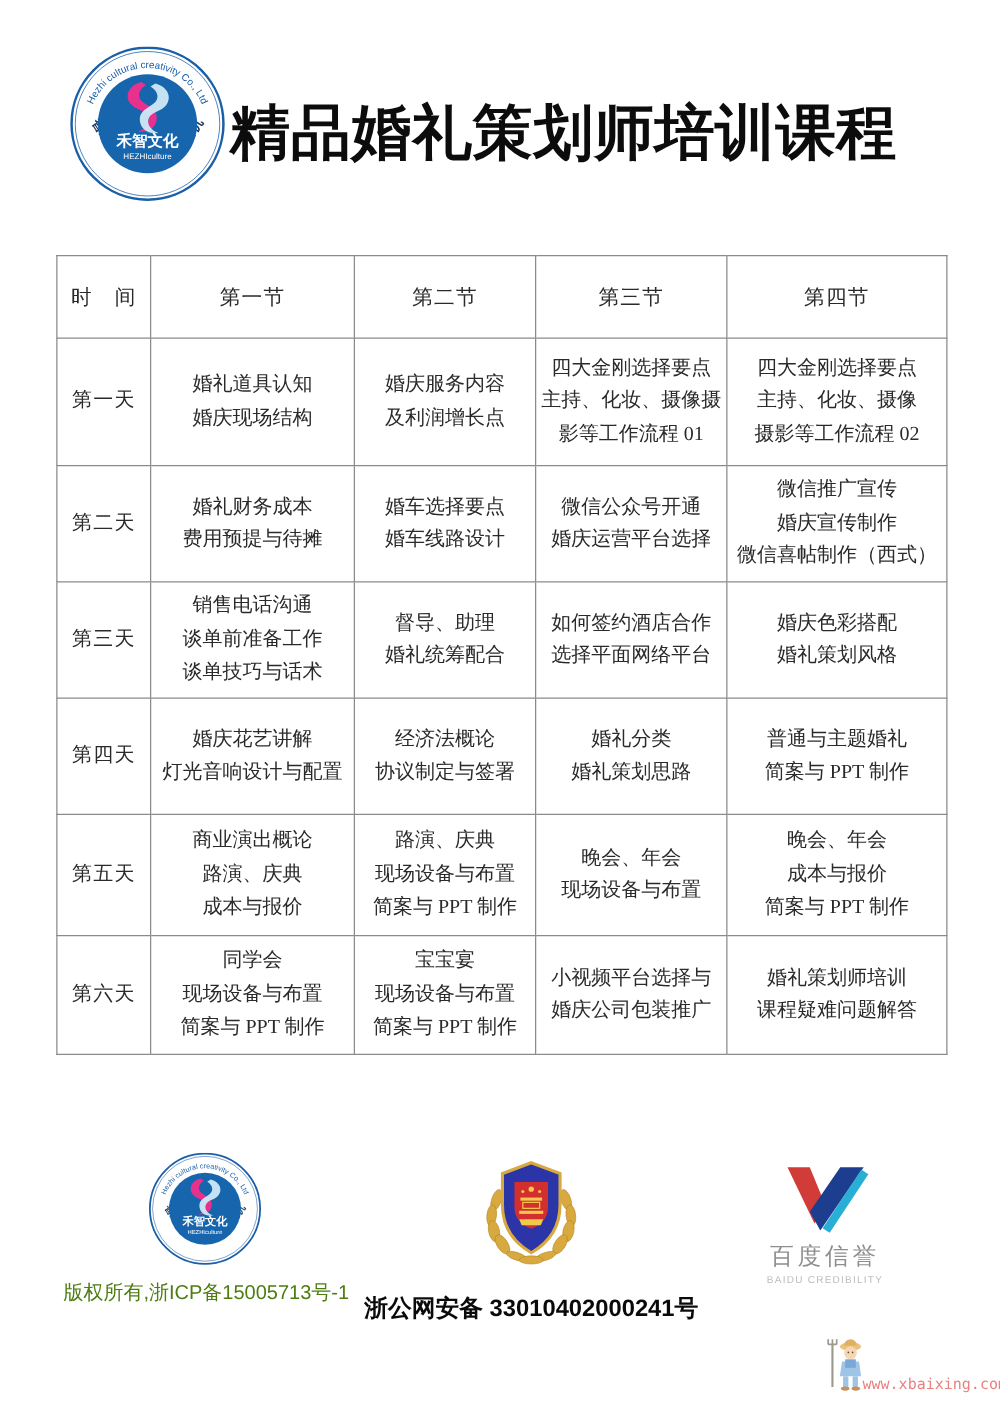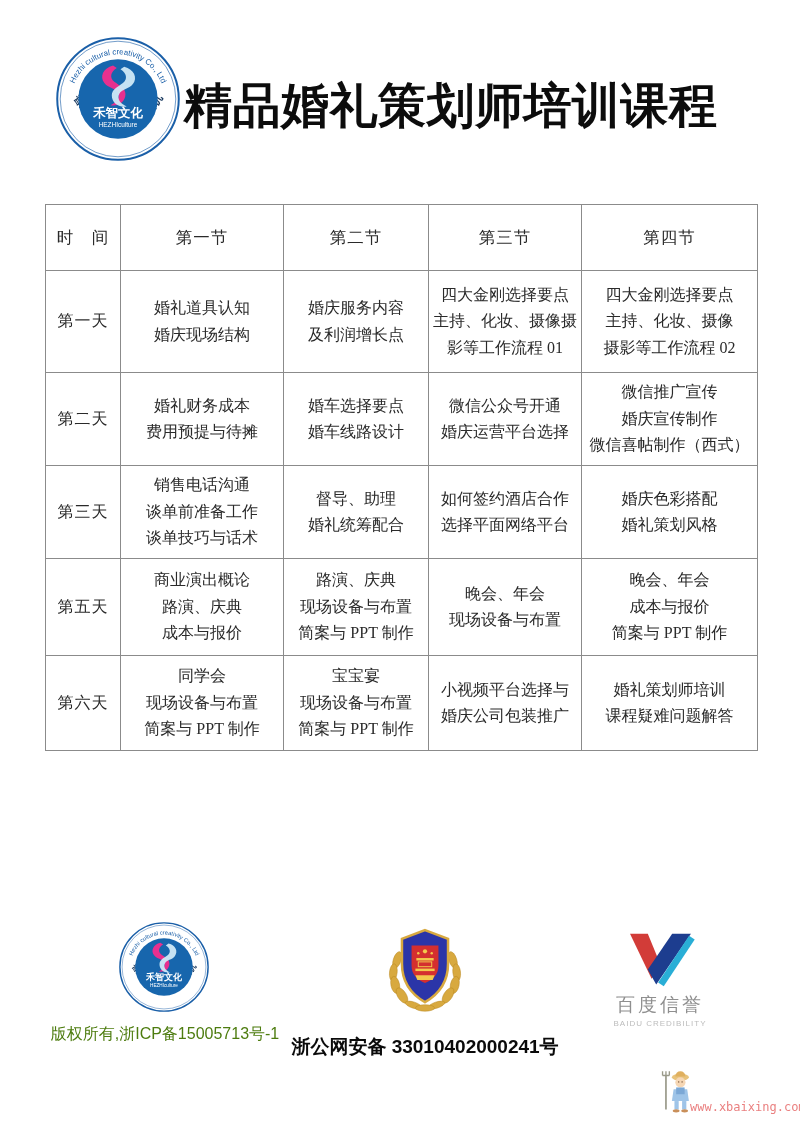--- a/index.html
+++ b/index.html
@@ -184,20 +184,31 @@
       <td>销售电话沟通
 谈单前准备工作
 谈单技巧与话术</td>
       <td>督导、助理
 婚礼统筹配合</td>
       <td>如何签约酒店合作
 选择平面网络平台</td>
       <td>婚庆色彩搭配
 婚礼策划风格</td>
     </tr>
+    <tr class="r3">
+      <td class="day">第四天</td>
+      <td>婚庆花艺讲解
+灯光音响设计与配置</td>
+      <td>经济法概论
+协议制定与签署</td>
+      <td>婚礼分类
+婚礼策划思路</td>
+      <td>普通与主题婚礼
+简案与 PPT 制作</td>
+    </tr>
     <tr class="r4">
       <td class="day">第五天</td>
       <td>商业演出概论
 路演、庆典
 成本与报价</td>
       <td>路演、庆典
 现场设备与布置
 简案与 PPT 制作</td>
       <td>晚会、年会
 现场设备与布置</td>

